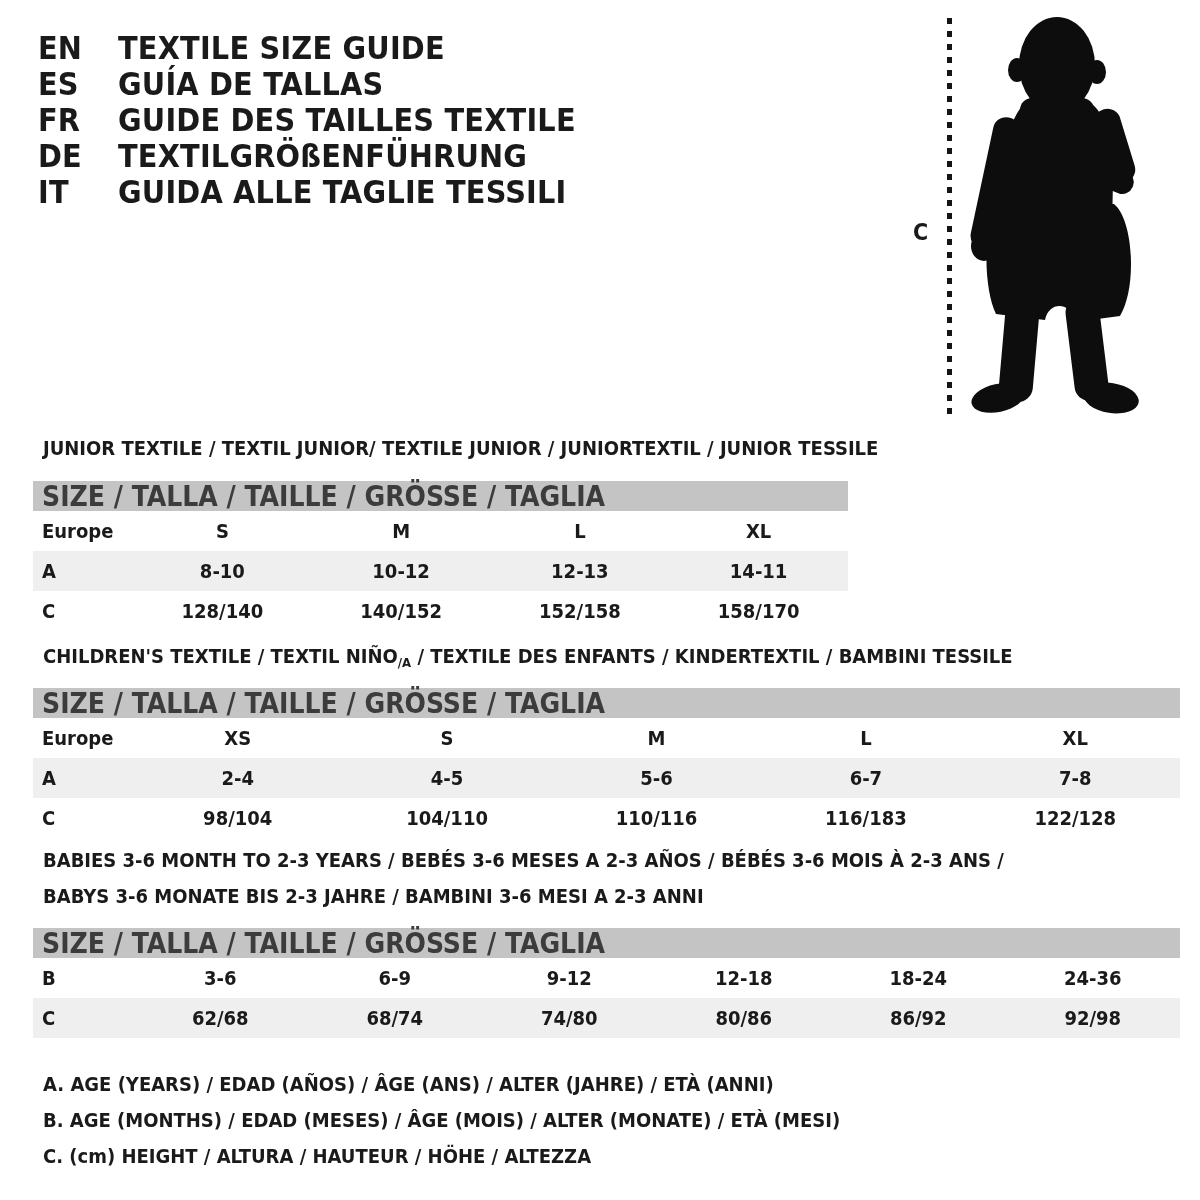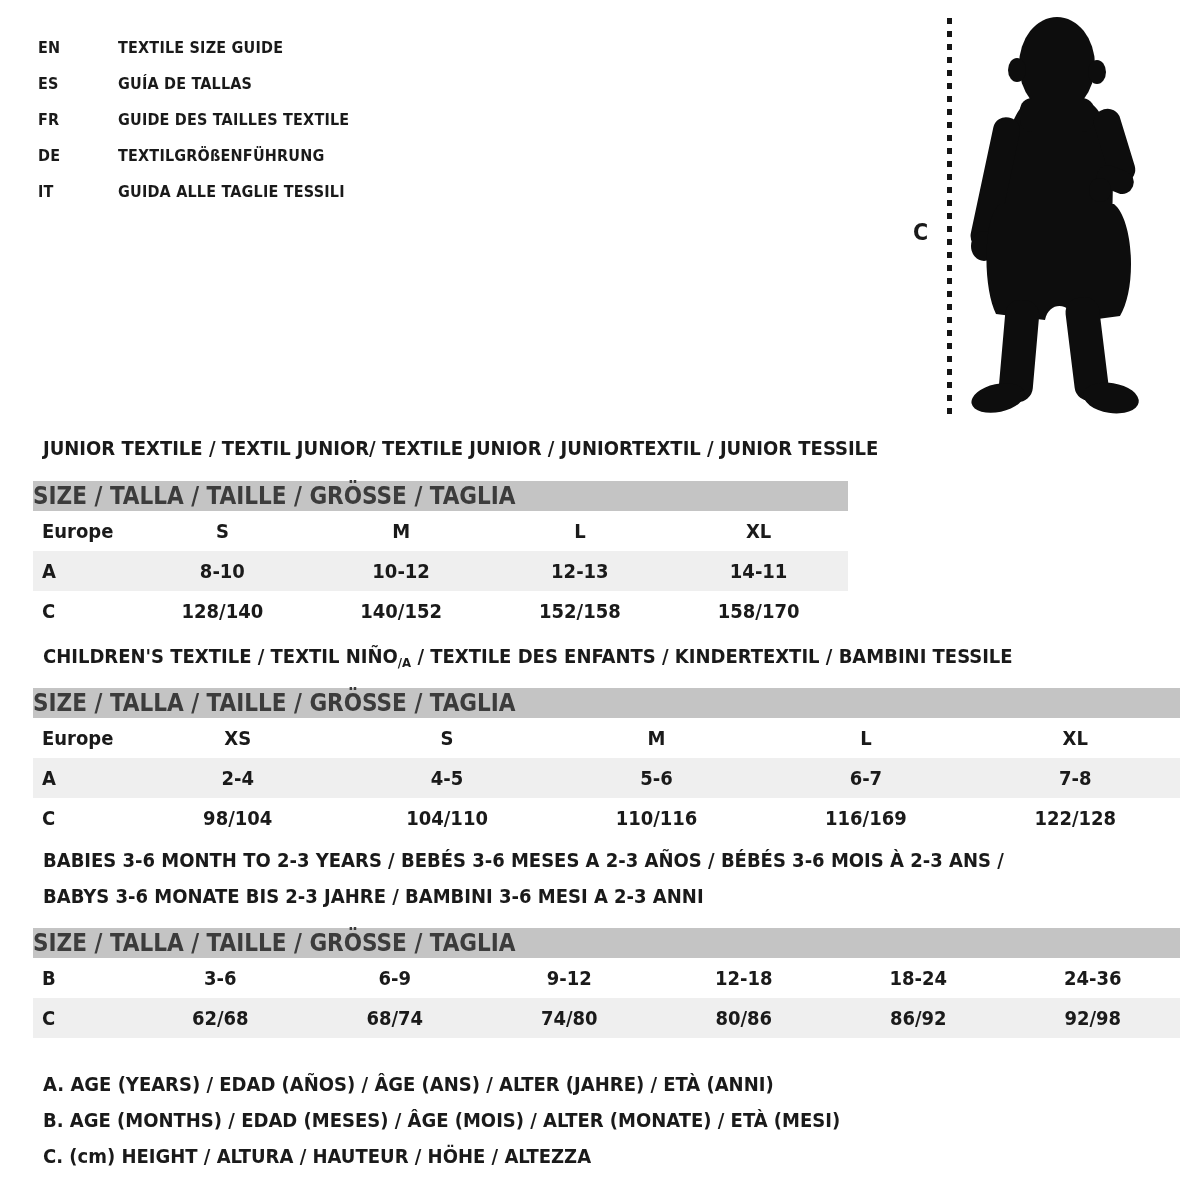--- a/index.html
+++ b/index.html
@@ -11,41 +11,41 @@
     overflow: hidden;
     font-family: "DejaVu Sans", "Liberation Sans", sans-serif;
     font-stretch: condensed;
     font-weight: bold;
     color: #1a1a1a;
     -webkit-font-smoothing: antialiased;
   }
 
   
   .lang-block { position: absolute; left: 38px; top: 30px; }
-  .lang-row { display: grid; grid-template-columns: 80px auto; line-height: 36px; font-size: 16px; letter-spacing: 0.2px; }
+  .lang-row { display: grid; grid-template-columns: 80px auto; line-height: 36px; font-size: 32px; letter-spacing: 0.2px; }
   .lang-code { }
   .lang-label { white-space: nowrap; }
 
   
   .measure-line {
     position: absolute; left: 947px; top: 18px; width: 5px; height: 400px;
     background: repeating-linear-gradient(to bottom, #151515 0px, #151515 6px, transparent 6px, transparent 13px);
   }
   .measure-label { position: absolute; left: 913px; top: 219px; font-size: 23px; }
   .baby-figure { position: absolute; left: 962px; top: 12px; width: 182px; height: 412px; }
 
   
   .section-title { position: absolute; font-size: 20px; white-space: nowrap; letter-spacing: 0px; }
   .sub-a { font-size: 13px; vertical-align: -4px; }
 
   
   .tbl { position: absolute; }
   .thead {
     height: 30px; background: #c4c4c4; display: flex; align-items: center;
-    font-size: 24px; color: #3c3c3c; box-sizing: border-box;
+    padding-left: 9px; font-size: 28px; color: #3c3c3c; box-sizing: border-box;
   }
   .trow { display: grid; height: 40px; align-items: center; font-size: 20px; }
   .trow.shaded { background: #efefef; }
   .tlabel { padding-left: 9px; text-align: left; }
   .tcell { text-align: center; }
 
   
   .legend-block { position: absolute; left: 43px; top: 1066px; }
   .legend-line { line-height: 36px; font-size: 20px; white-space: nowrap; }
 </style>
@@ -154,21 +154,21 @@
         <div class="tcell">4-5</div>
         <div class="tcell">5-6</div>
         <div class="tcell">6-7</div>
         <div class="tcell">7-8</div>
       </div>
       <div class="trow" style="grid-template-columns: 100px repeat(5, 1fr);">
         <div class="tlabel">C</div>
         <div class="tcell">98/104</div>
         <div class="tcell">104/110</div>
         <div class="tcell">110/116</div>
-        <div class="tcell">116/169</div>
+        <div class="tcell">116/183</div>
         <div class="tcell">122/128</div>
       </div>
     </div>
 
   <div class="section-title" style="left:43px; top:842px; line-height:36px;">
     <div>BABIES 3-6 MONTH TO 2-3 YEARS / BEBÉS 3-6 MESES A 2-3 AÑOS / BÉBÉS 3-6 MOIS À 2-3 ANS /</div>
     <div>BABYS 3-6 MONATE BIS 2-3 JAHRE / BAMBINI 3-6 MESI A 2-3 ANNI</div>
   </div>
   <div class="tbl" style="left:33px; top:928px; width:1147px;">
     <div class="thead">SIZE / TALLA / TAILLE / GRÖSSE / TAGLIA</div>

